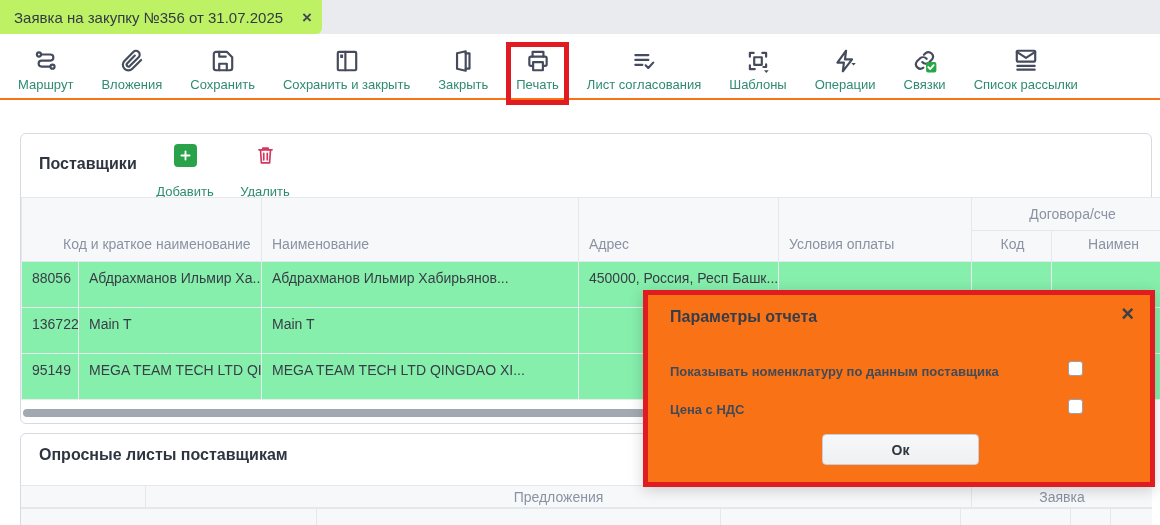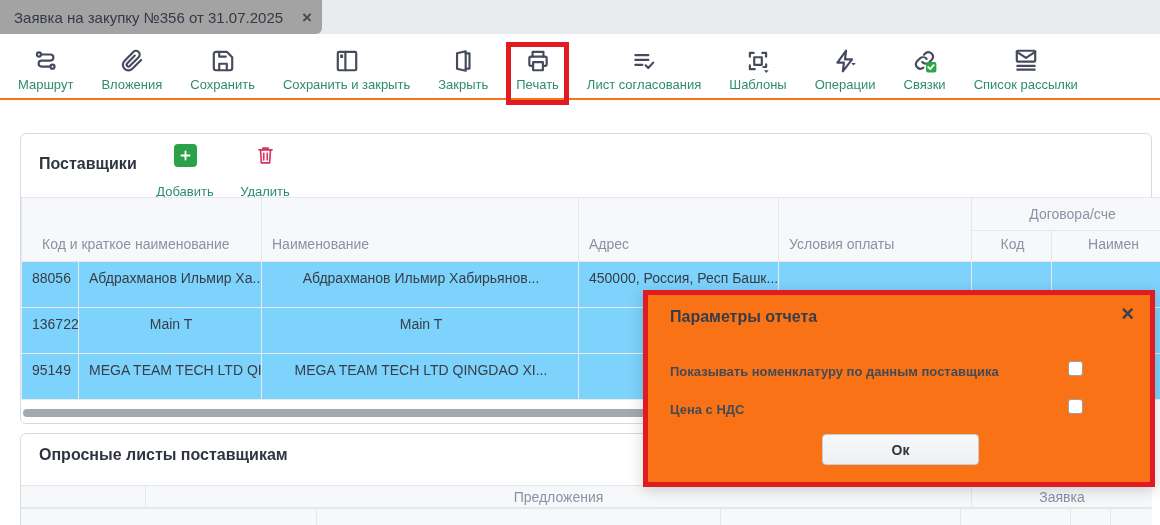--- a/index.html
+++ b/index.html
@@ -1,21 +1,21 @@
 <!DOCTYPE html>
 <html><head>
 <meta charset="utf-8">
 <style>
   html,body{margin:0;padding:0;background:#fff;}
   .screen{position:relative;width:1160px;height:525px;overflow:hidden;
     font-family:"Liberation Sans","DejaVu Sans",sans-serif;background:#fff;}
 
   
   .tabstrip{position:absolute;top:0;left:0;right:0;height:34px;background:#e9ebee;}
-  .wintab{position:absolute;left:0;top:0;width:322px;height:34px;background:#a3a3a3;
+  .wintab{position:absolute;left:0;top:0;width:322px;height:34px;background:#bef264;
     display:flex;align-items:center;padding:0 10px 0 14px;box-sizing:border-box;border-radius:0 0 6px 0;}
   .wintab-title{font-size:15px;color:#333a46;white-space:nowrap;}
   .wintab-close{margin-left:auto;color:#424854;font-size:17px;font-weight:bold;line-height:1;cursor:default;}
 
   
   .toolbar{position:absolute;top:34px;left:0;right:0;height:66px;background:#fff;
     border-bottom:2px solid #f97316;display:flex;align-items:center;
     padding:8px 0 0 18px;gap:28px;box-sizing:border-box;}
   .tbi{display:flex;flex-direction:column;align-items:center;gap:3px;position:relative;cursor:default;}
   .tbi svg{width:26px;height:26px;display:block;}
@@ -44,21 +44,21 @@
   .add-sq svg{width:15px;height:15px;}
   .trash svg{width:21px;height:23px;display:block;}
 
   
   .tbl1{position:absolute;left:0;top:63px;width:1152px;border-collapse:collapse;table-layout:fixed;}
   .tbl1 th{background:#f7f8f9;border:1px solid #e4e7eb;color:#8a92a3;font-weight:normal;
     font-size:14px;vertical-align:bottom;padding:0 8px 9px 10px;text-align:left;white-space:nowrap;overflow:hidden;}
   .tbl1 th.ctr{text-align:center;vertical-align:middle;padding-bottom:4px;}
   .tbl1 th.grp{text-align:center;vertical-align:middle;padding:0;}
   .tbl1 td{border:1px solid #e9ecef;font-size:14px;color:#383d46;padding:0 8px 14px 10px;
-    height:31px;white-space:nowrap;overflow:hidden;background:#7dd3fc;text-align:center;}
+    height:31px;white-space:nowrap;overflow:hidden;background:#86efac;}
   .hr1{height:33px;} .hr2{height:31px;}
 
   .hscroll{position:absolute;left:2px;top:275px;width:1124px;height:8px;
     background:#a3a9b1;border-radius:4px;}
 
   
   .t2row{position:absolute;left:0;display:flex;background:#f7f8f9;box-sizing:border-box;
     border-top:1px solid #e4e7eb;}
   .t2row1{top:51px;width:1131px;height:23px;border-bottom:1px solid #e4e7eb;}
   .t2row2{top:74px;width:1131px;height:40px;}
@@ -228,21 +228,21 @@
         <col style="width:57px">
           <col style="width:183px">
           <col style="width:317px">
         <col style="width:200px">
           <col style="width:193px">
           <col style="width:80px">
           <col style="width:122px">
       </colgroup>
       <tbody>
           <tr class="hr1">
-        <th colspan="2" rowspan="2" style="padding-left:20px;">Код и краткое наименование</th>
+        <th colspan="2" rowspan="2" style="padding-left:41px;">Код и краткое наименование</th>
         <th rowspan="2">Наименование</th>
         <th rowspan="2">Адрес</th>
         <th rowspan="2">Условия оплаты</th>
         <th colspan="2" class="grp">Договора/сче</th>
       </tr>
       <tr class="hr2">
         <th class="ctr">Код</th>
         <th class="ctr">Наимен</th>
       </tr>
       <tr>

